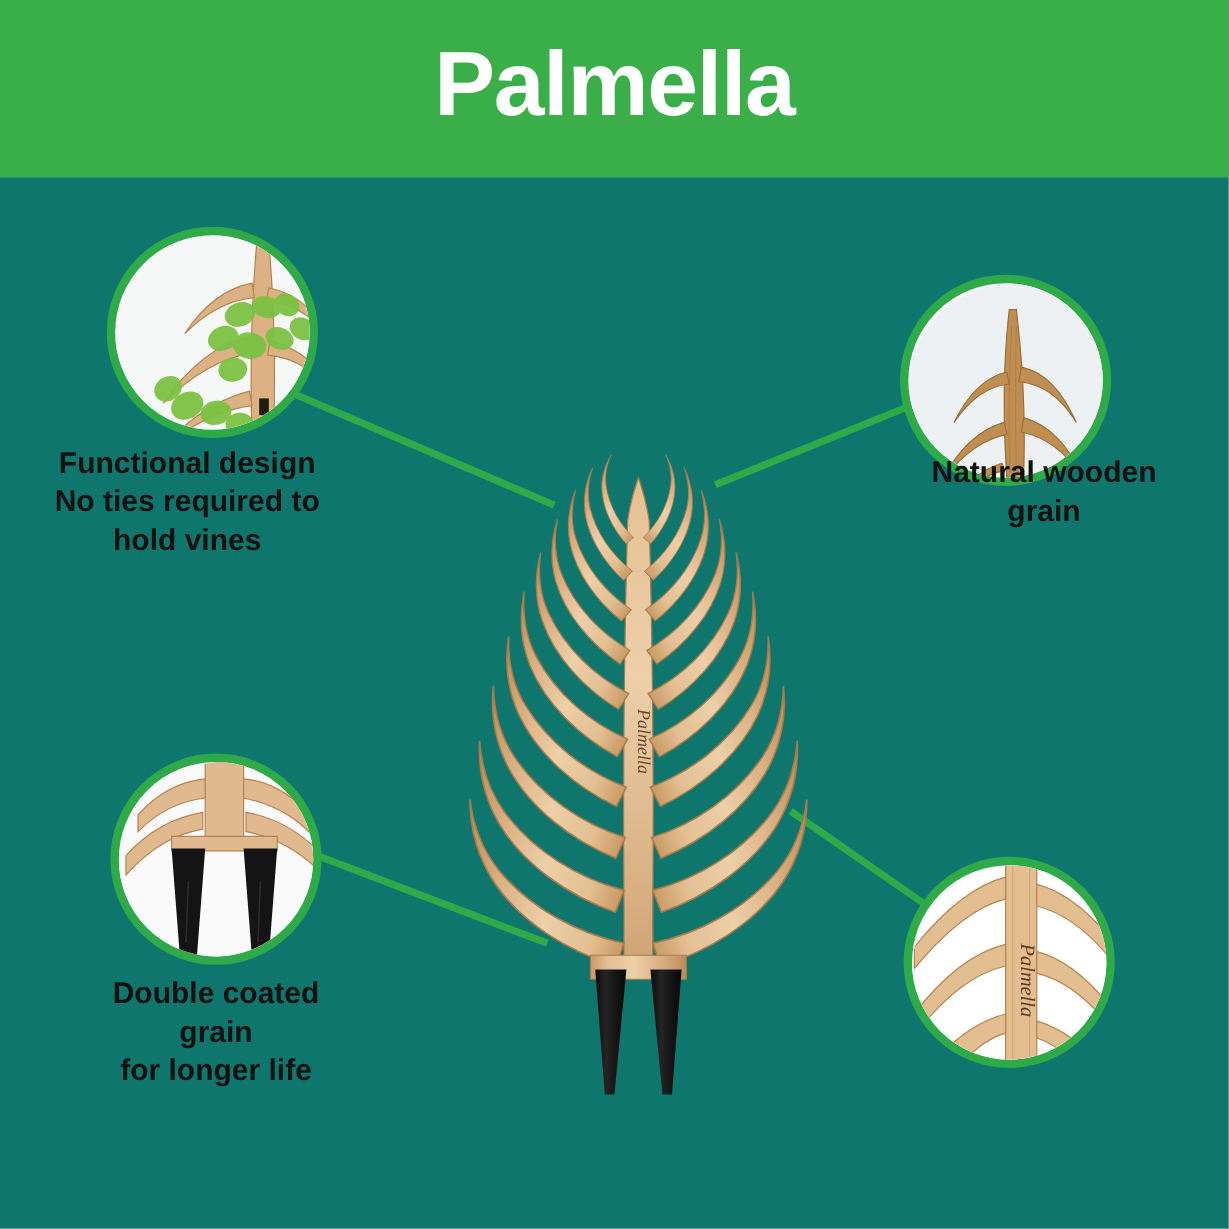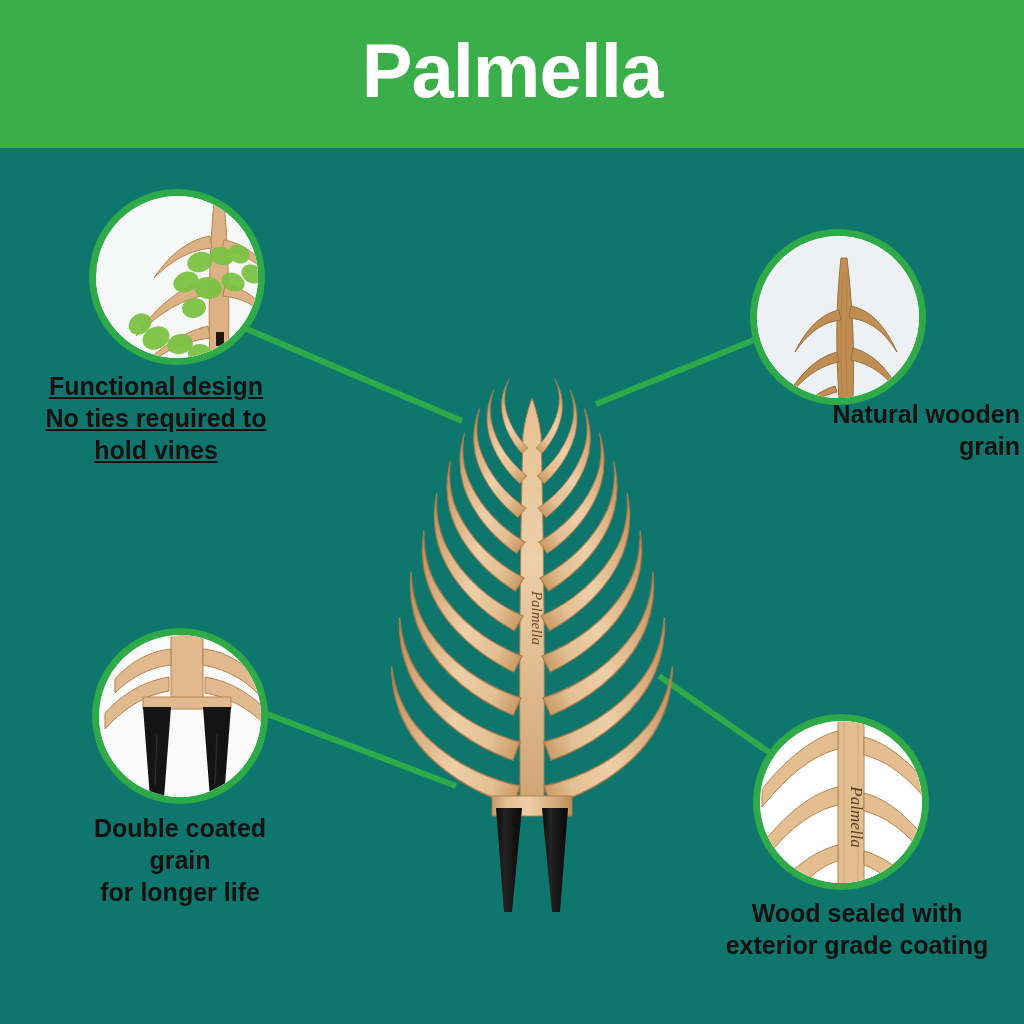--- a/index.html
+++ b/index.html
@@ -162,42 +162,42 @@
         <ellipse cx="156" cy="78" rx="11" ry="9" transform="rotate(30 156 78)"></ellipse>
         <ellipse cx="98" cy="112" rx="12" ry="10" transform="rotate(-10 98 112)"></ellipse>
         <ellipse cx="60" cy="142" rx="14" ry="11" transform="rotate(-28 60 142)"></ellipse>
         <ellipse cx="84" cy="148" rx="13" ry="10" transform="rotate(-12 84 148)"></ellipse>
         <ellipse cx="44" cy="128" rx="12" ry="10" transform="rotate(-34 44 128)"></ellipse>
         <ellipse cx="104" cy="158" rx="12" ry="10" transform="rotate(4 104 158)"></ellipse>
       </g>
       <rect x="120" y="136" width="8" height="14" fill="#211a10"></rect>
     </svg>
   </div>
-  <div class="callout-label" style="left:6px;top:370px;width:300px;text-decoration:underline;">Functional design
+  <div class="callout-label" style="left:6px;top:370px;width:300px;">Functional design
 No ties required to
 hold vines</div>
 
   <div class="callout-circle" style="left:750px;top:229px;width:176px;height:176px;">
     <svg class="circle-inner" viewBox="0 0 176 176" width="176" height="176">
       <rect x="0" y="0" width="176" height="176" fill="#eef1f3"></rect>
       <g fill="#c08e52" stroke="#9a6f3c" stroke-width="1">
         <path d="M84,22 C80,60 78,100 82,162 L96,162 C98,100 94,58 90,22 Z"></path>
         <path d="M82,74 C64,78 50,92 38,116 C52,96 66,86 84,84 Z"></path>
         <path d="M94,70 C114,74 128,90 140,116 C126,94 112,84 92,82 Z"></path>
         <path d="M80,116 C58,122 40,140 26,168 C44,142 62,130 82,126 Z"></path>
         <path d="M96,112 C118,118 134,136 148,166 C132,140 114,128 94,124 Z"></path>
         <path d="M78,150 C58,156 44,170 34,190 C48,170 62,160 80,156 Z"></path>
       </g>
       <g stroke="#9a6f3c" stroke-width="0.7" opacity="0.55">
         <path d="M86,36 C84,80 83,120 85,158" fill="none"></path>
         <path d="M90,36 C89,80 89,120 90,158" fill="none"></path>
       </g>
     </svg>
   </div>
-  <div class="callout-label" style="left:720px;top:398px;width:300px;text-align:right;">Natural wooden
+  <div class="callout-label" style="left:720px;top:378px;width:300px;">Natural wooden
 grain</div>
 
   <div class="callout-circle" style="left:92px;top:628px;width:176px;height:176px;">
     <svg class="circle-inner" viewBox="0 0 176 176" width="176" height="176">
       <rect x="0" y="0" width="176" height="176" fill="#fafafa"></rect>
       <g fill="#e0b98e" stroke="#b5834f" stroke-width="1">
         <path d="M72,0 L72,66 L104,66 L104,0 Z"></path>
         <path d="M72,14 C52,16 32,26 16,44 L16,58 C34,40 54,32 72,30 Z"></path>
         <path d="M104,14 C126,16 146,28 162,48 L162,62 C144,42 124,34 104,30 Z"></path>
         <path d="M70,42 C46,46 24,58 6,78 L6,94 C28,70 48,60 70,56 Z"></path>
@@ -230,16 +230,14 @@
         <path d="M78,124 C54,130 30,148 8,176 L30,176 C50,154 64,144 78,140 Z"></path>
         <path d="M104,130 C126,136 148,154 168,176 L146,176 C128,156 116,148 104,144 Z"></path>
       </g>
       <g stroke="#b98c55" stroke-width="0.8" opacity="0.5" fill="none">
         <path d="M84,-6 L84,182"></path>
         <path d="M98,-6 L98,182"></path>
       </g>
       <text x="91" y="96" fill="#5c3b20" font-size="17" font-family="'Liberation Serif',serif" font-style="italic" text-anchor="middle" transform="rotate(90 91 96)">Palmella</text>
     </svg>
   </div>
-  <div class="callout-label" style="left:697px;top:897px;width:320px;">Wood sealed with
-exterior grade coating</div>
 
 </div>
 
 </body></html>

